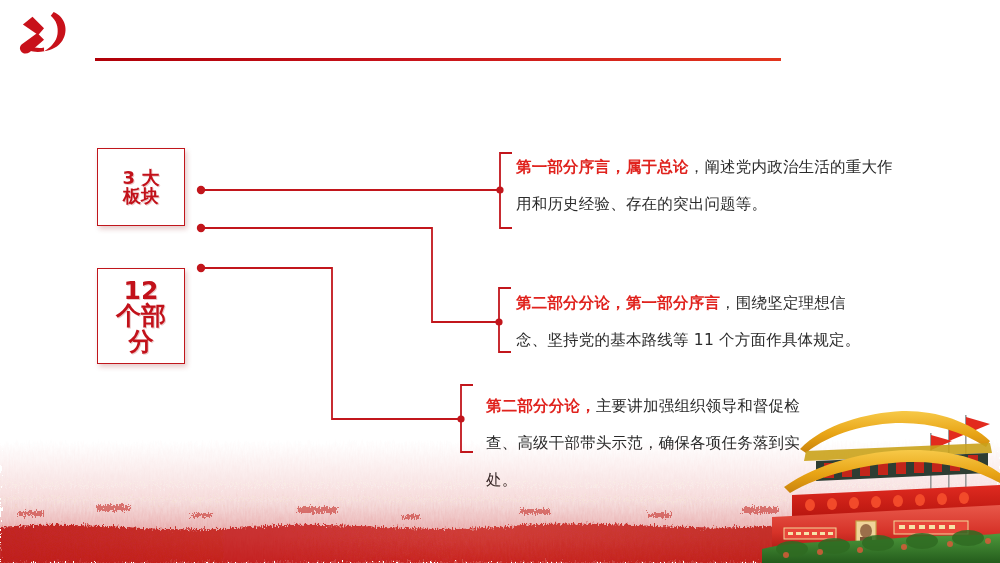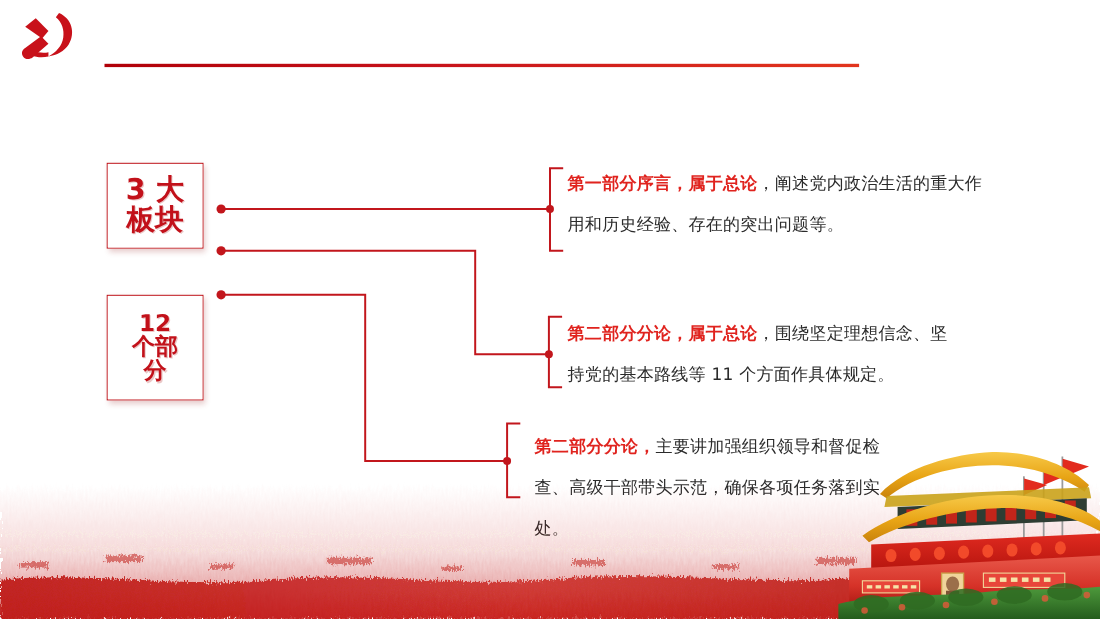--- a/index.html
+++ b/index.html
@@ -49,23 +49,23 @@
     display:flex;align-items:center;justify-content:center;
     box-sizing:border-box;
   }
   .nbox .txt{
     color:#c2111a;font-weight:bold;line-height:1.02;
     text-align:center;
     font-family:"DejaVu Sans","Liberation Sans",sans-serif;
     text-shadow:1px 1px 0 rgba(170,30,30,.25);
   }
   #box-3  {left:97px; top:148px; width:88px; height:78px;}
-  #box-3 .txt{font-size:26px;}
+  #box-3 .txt{font-size:18px;}
   #box-12 {left:97px; top:268px; width:88px; height:96px;}
-  #box-12 .txt{font-size:21px;}
+  #box-12 .txt{font-size:25px;}
 
   
   #wires{position:absolute;left:0;top:0;width:1000px;height:563px;}
 
   
   .para{
     position:absolute;
     font-size:15.5px;line-height:37px;
     color:#2b2b2b;
     font-family:"DejaVu Sans","Liberation Sans",sans-serif;
@@ -152,21 +152,21 @@
         <div>分</div>
       </div>
     </div>
   </div>
 
   <div class="para" id="para-1">
     <b>第一部分序言，属于总论</b><span>，阐述党内政治生活的重大作用和历史经验、存在的突出问题等。</span>
   </div>
 
   <div class="para" id="para-2">
-    <b>第二部分分论，属于总论</b><span>，围绕坚定理想信念、坚持党的基本路线等 11 个方面作具体规定。</span>
+    <b>第二部分分论，第一部分序言</b><span>，围绕坚定理想信念、坚持党的基本路线等 11 个方面作具体规定。</span>
   </div>
 
   <div class="para" id="para-3">
     <b>第二部分分论，</b><span>主要讲加强组织领导和督促检查、高级干部带头示范，确保各项任务落到实处。</span>
   </div>
 
   <svg id="ink" viewBox="0 0 1000 140" preserveAspectRatio="none">
     <defs>
       <linearGradient id="inkFade" x1="0" y1="0" x2="0" y2="1">
         <stop offset="0%" stop-color="#c2201d" stop-opacity="0"></stop>

